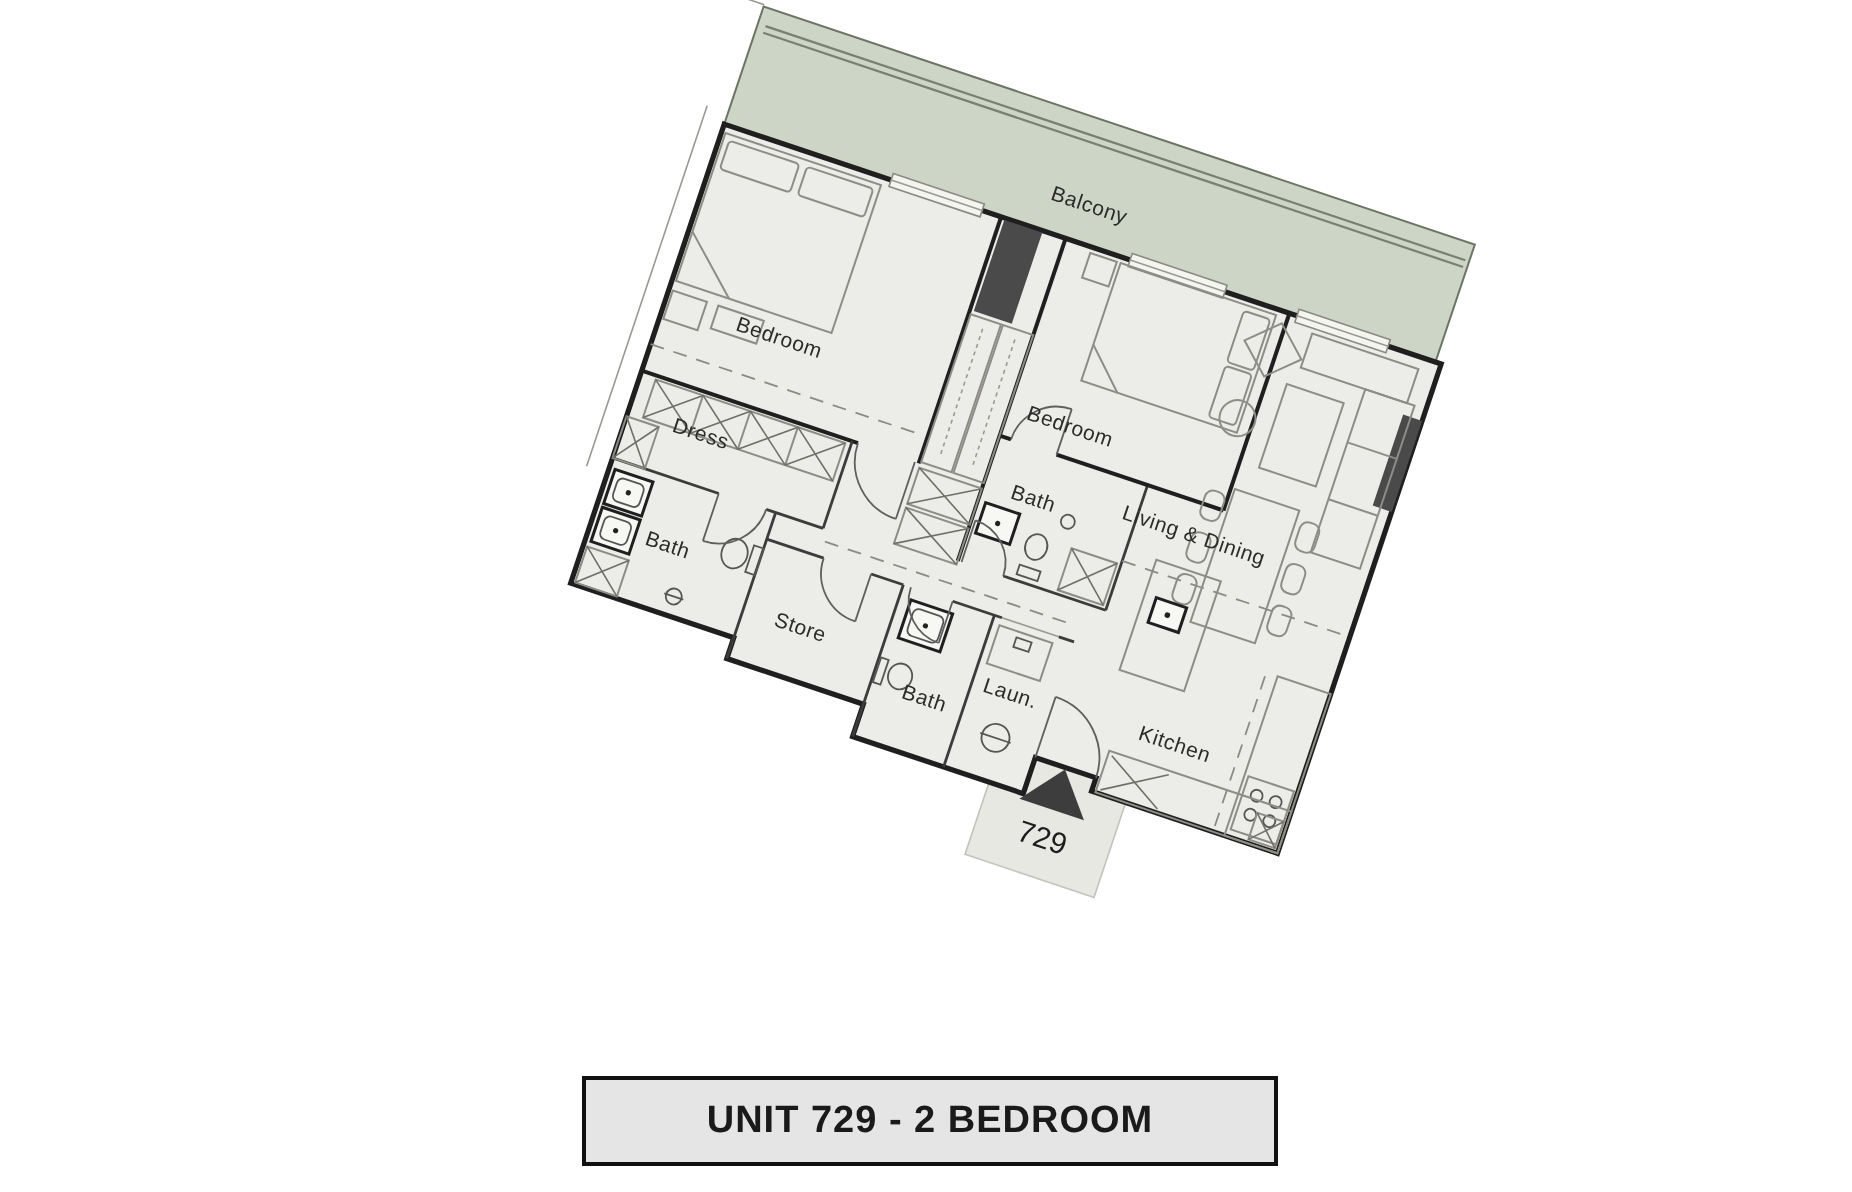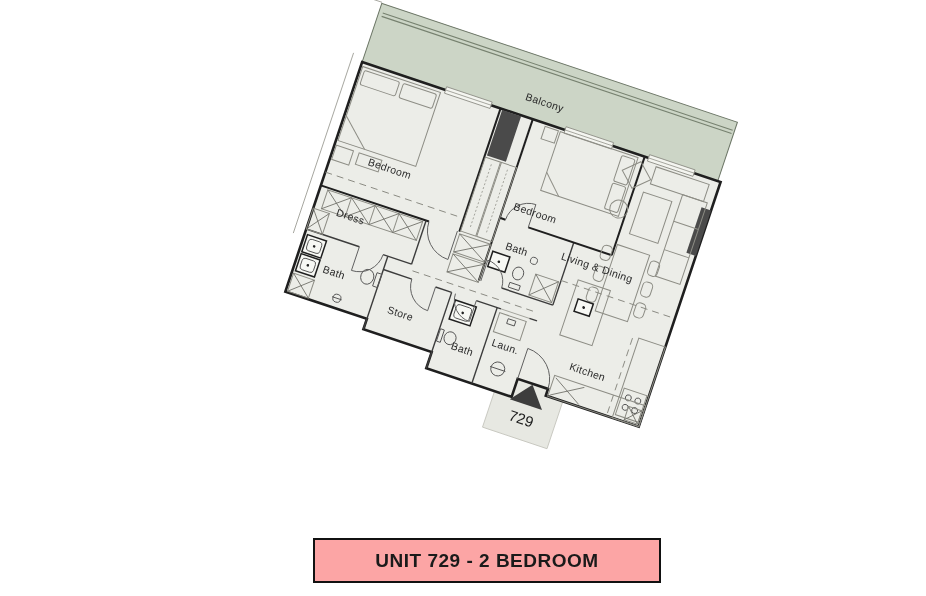--- a/index.html
+++ b/index.html
@@ -18,22 +18,22 @@
   .fix{stroke:#555;stroke-width:0.9;fill:none;}
   .door{stroke:#5f5f5f;stroke-width:0.9;fill:none;}
   .dash{stroke:#8b8b83;stroke-width:0.9;fill:none;stroke-dasharray:7 5;}
   .rail{stroke:#76816f;stroke-width:1.1;fill:none;}
   .bdoor{fill:#f4f5f0;stroke:#8a8a82;stroke-width:0.8;}
   .col{fill:var(--c-column);stroke:none;}
   .xl{stroke:#6f6f68;stroke-width:0.8;}
   .lbl{font-family:"Liberation Sans", sans-serif;font-size:10.5px;fill:#2b2b2b;
        text-anchor:middle;letter-spacing:0.3px;}
   .lbl-unit{font-family:"Liberation Sans", sans-serif;font-size:15px;fill:#1c1c1c;text-anchor:middle;}
-  #title-box{position:absolute;left:313px;top:538px;width:344px;height:41px;
-             border:2.5px solid #111;background:#fca5a5;display:flex;align-items:center;justify-content:center;}
+  #title-box{position:absolute;left:291px;top:538px;width:344px;height:41px;
+             border:2.5px solid #111;background:#e5e5e5;display:flex;align-items:center;justify-content:center;}
   #title-box span{font-size:19px;font-weight:bold;color:#1a1a1a;letter-spacing:0.5px;}
 </style>
 </head>
 <body>
 
 <div id="canvas">
 
   <svg id="plan-svg" width="420" height="400" xmlns="http://www.w3.org/2000/svg">
     <defs>
       <pattern id="hatch" width="6" height="6" patternUnits="userSpaceOnUse" patternTransform="rotate(45)">

